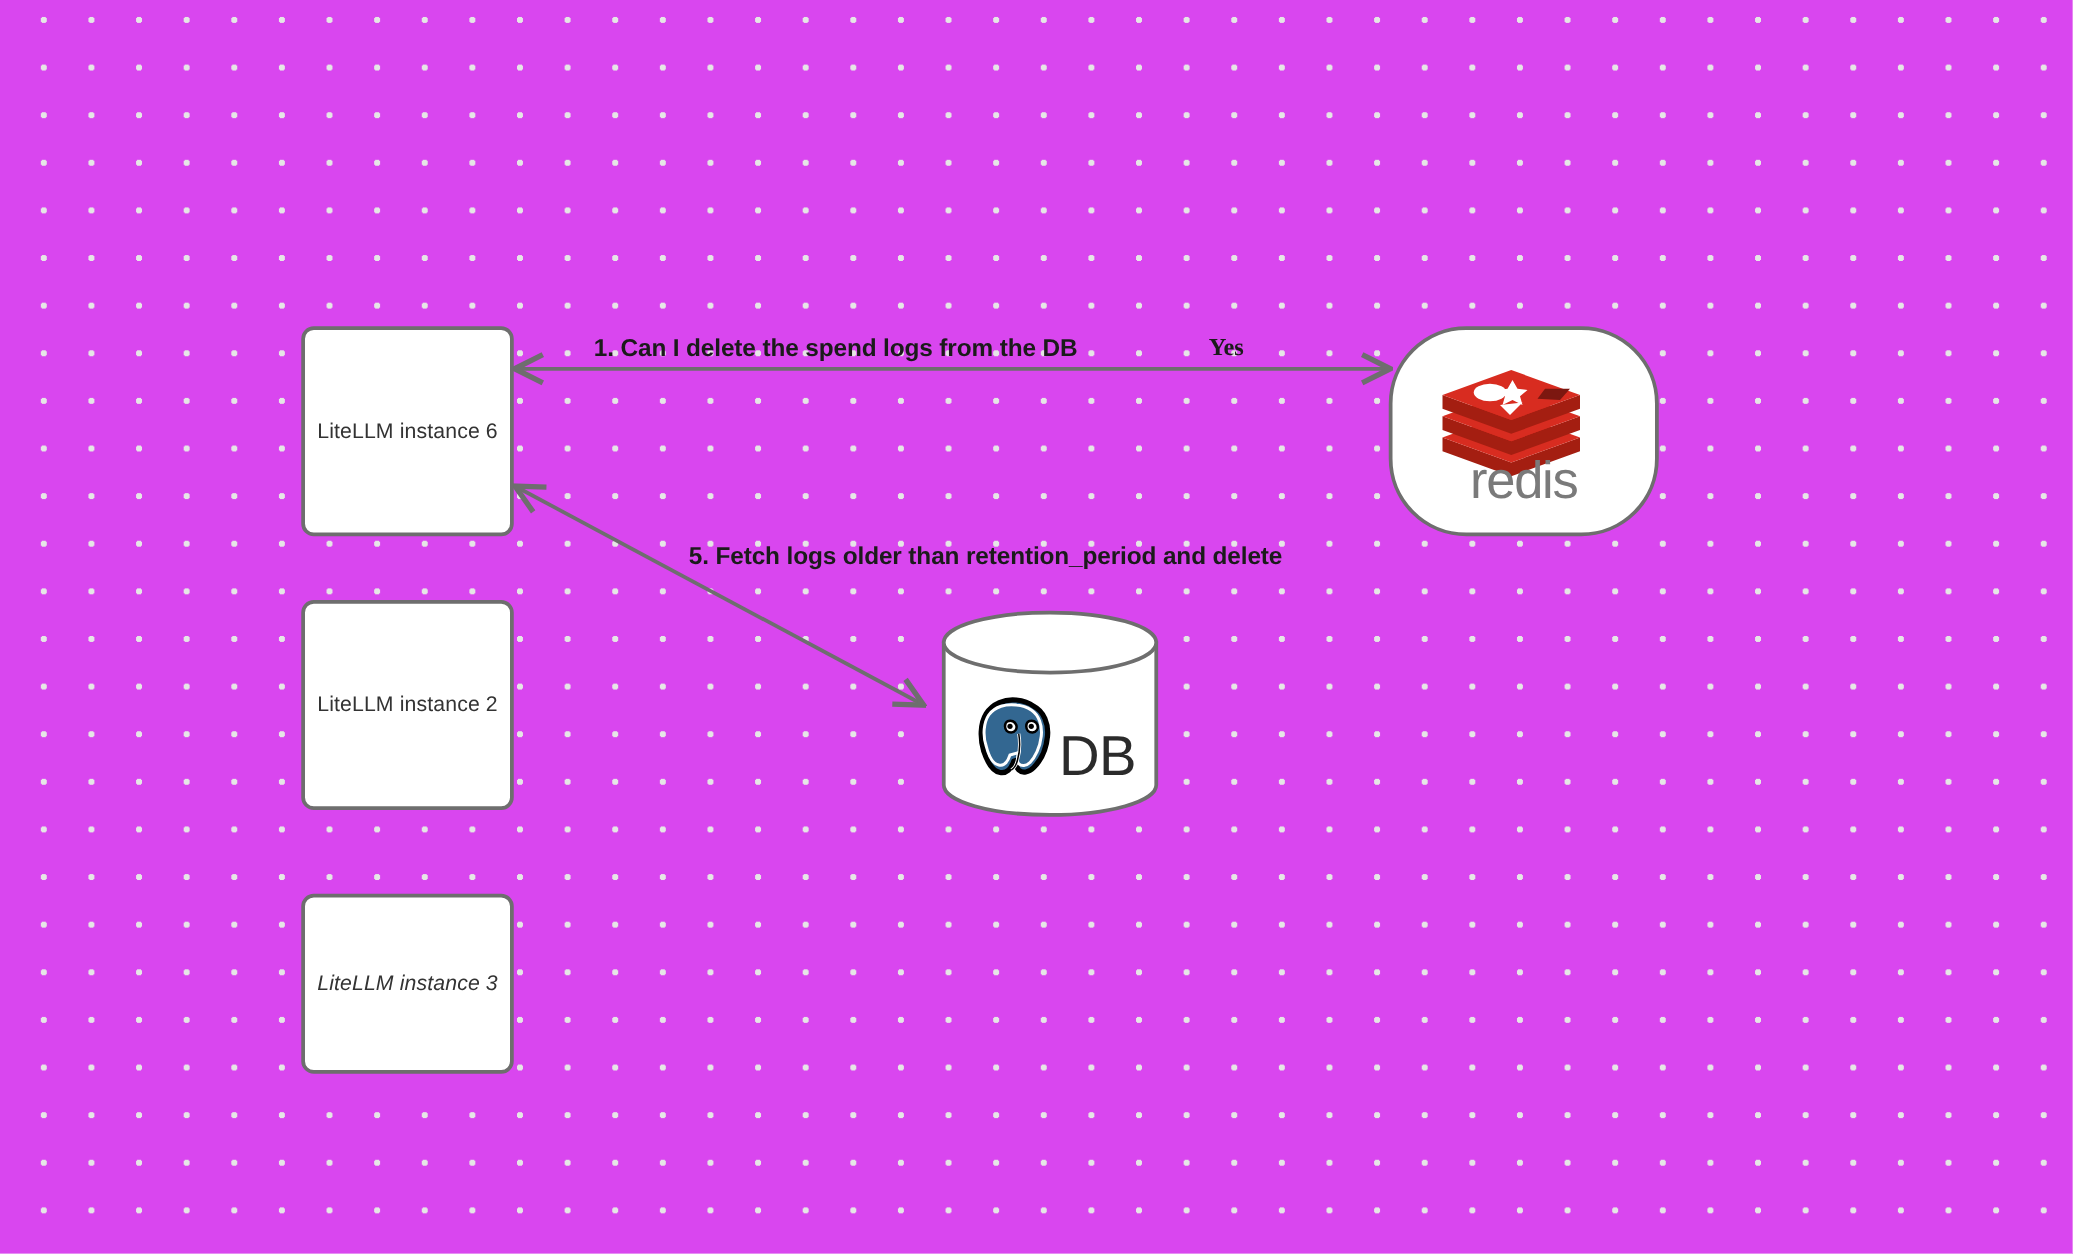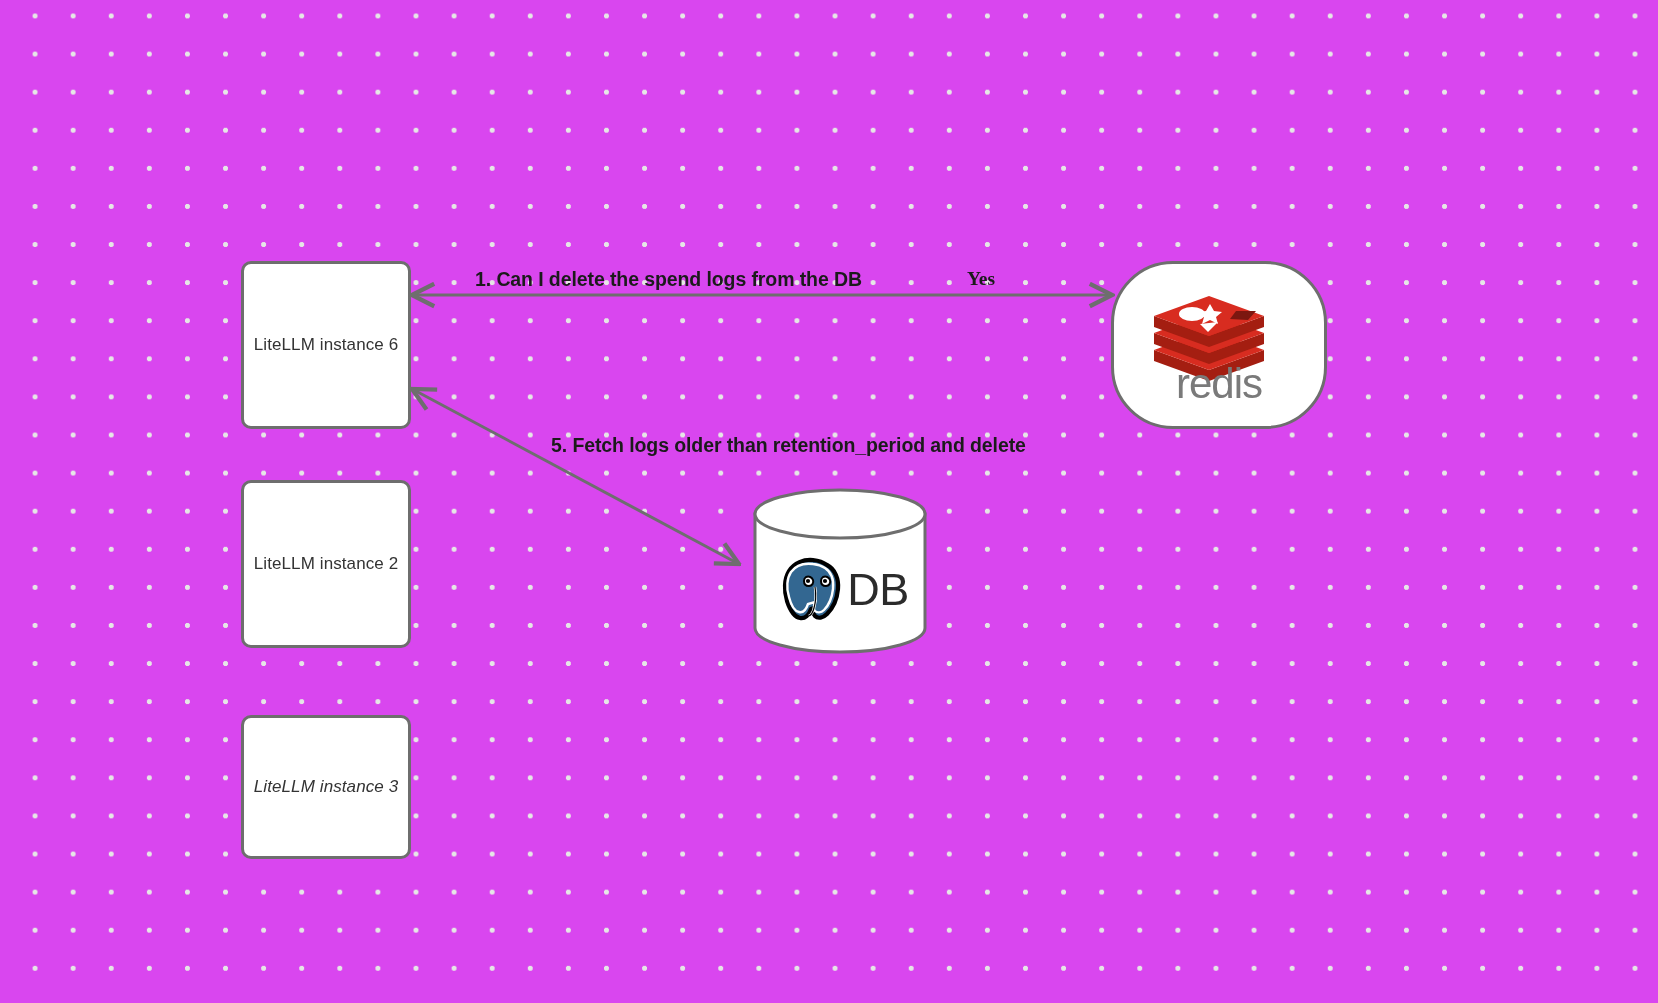--- a/index.html
+++ b/index.html
@@ -79,21 +79,21 @@
     position: absolute;
     left: 0; top: 0;
     display: flex;
     align-items: center;
     justify-content: center;
     width: 100%;
     height: 100%;
   }
   .db-badge {
     display: flex;
-    align-items: center;
+    align-items: flex-end;
     gap: 0px;
     transform: translateY(18px);
   }
   .db-text {
     font-family: "Liberation Sans", sans-serif;
     font-size: 45px;
     color: #2b2b2b;
     letter-spacing: -0.5px;
     line-height: 1;
   }

